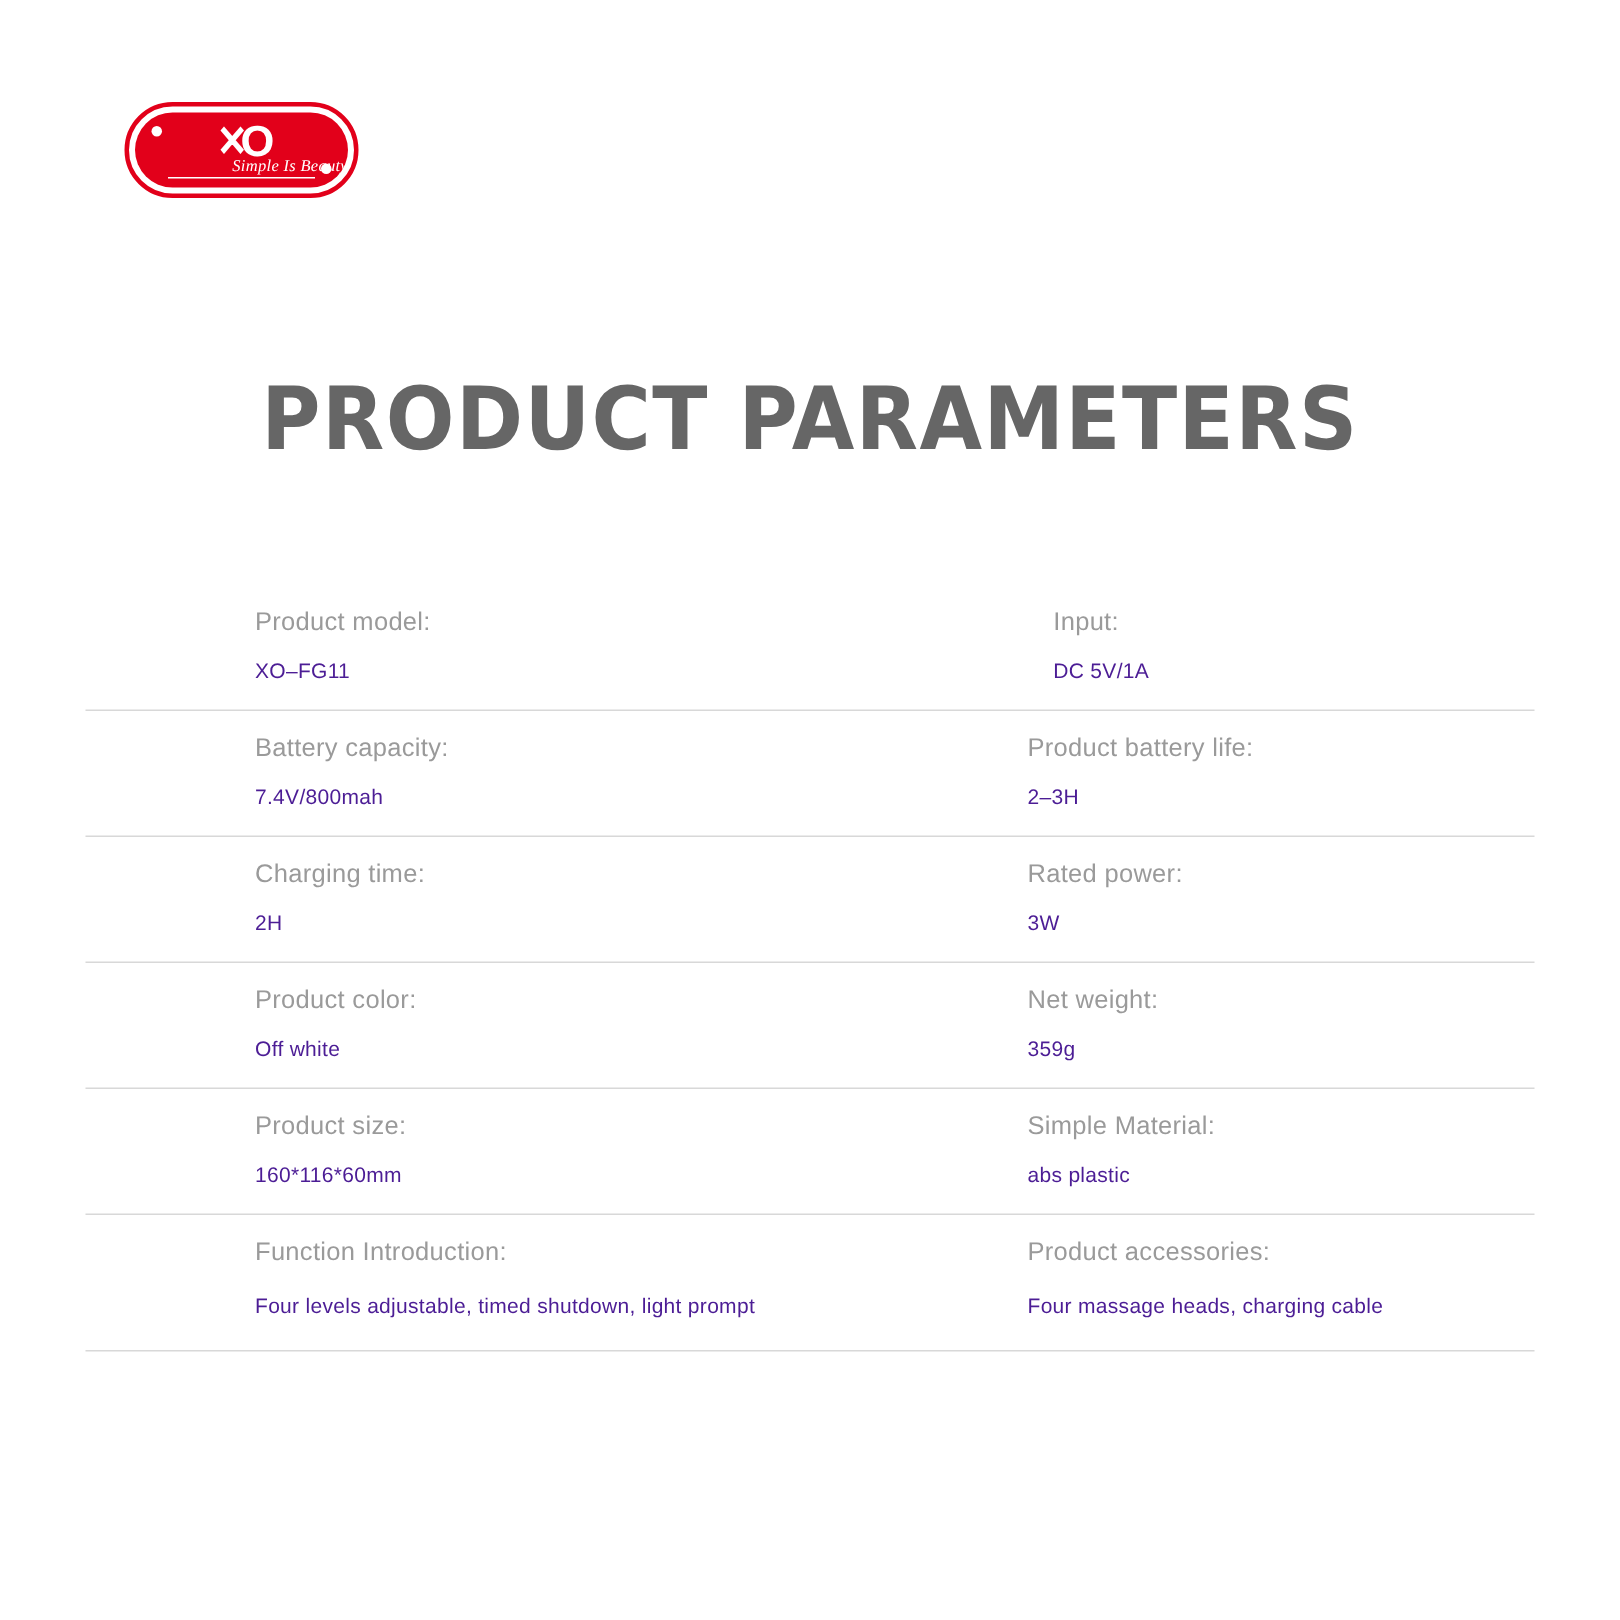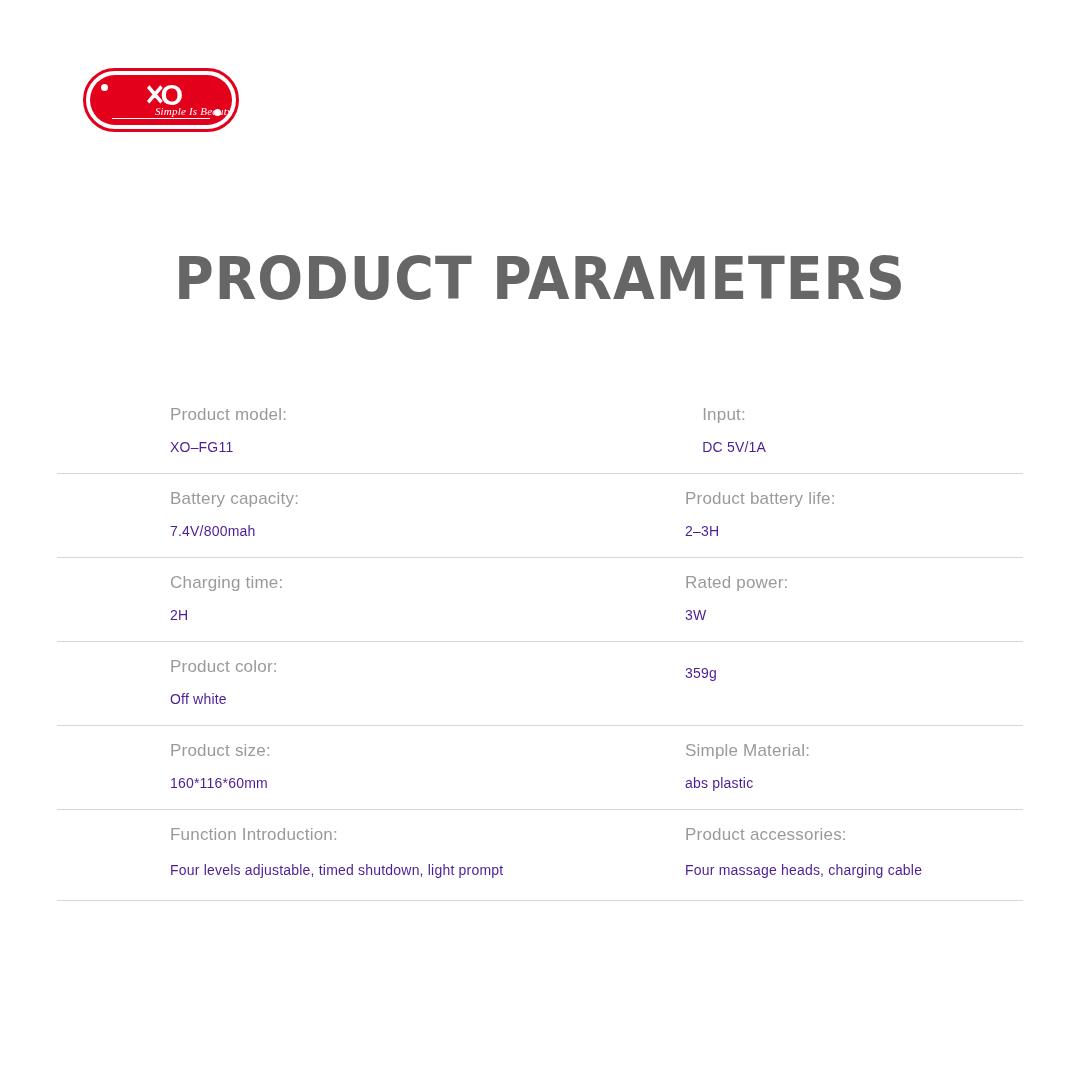--- a/index.html
+++ b/index.html
@@ -201,20 +201,21 @@
         <div class="spec-value">3W</div>
       </div>
     </div>
 
     <div class="spec-row">
       <div class="spec-cell left">
         <div class="spec-label">Product color:</div>
         <div class="spec-value">Off white</div>
       </div>
       <div class="spec-cell right">
+        <div class="spec-label">Net weight:</div>
         <div class="spec-value">359g</div>
       </div>
     </div>
 
     <div class="spec-row">
       <div class="spec-cell left">
         <div class="spec-label">Product size:</div>
         <div class="spec-value">160*116*60mm</div>
       </div>
       <div class="spec-cell right">

